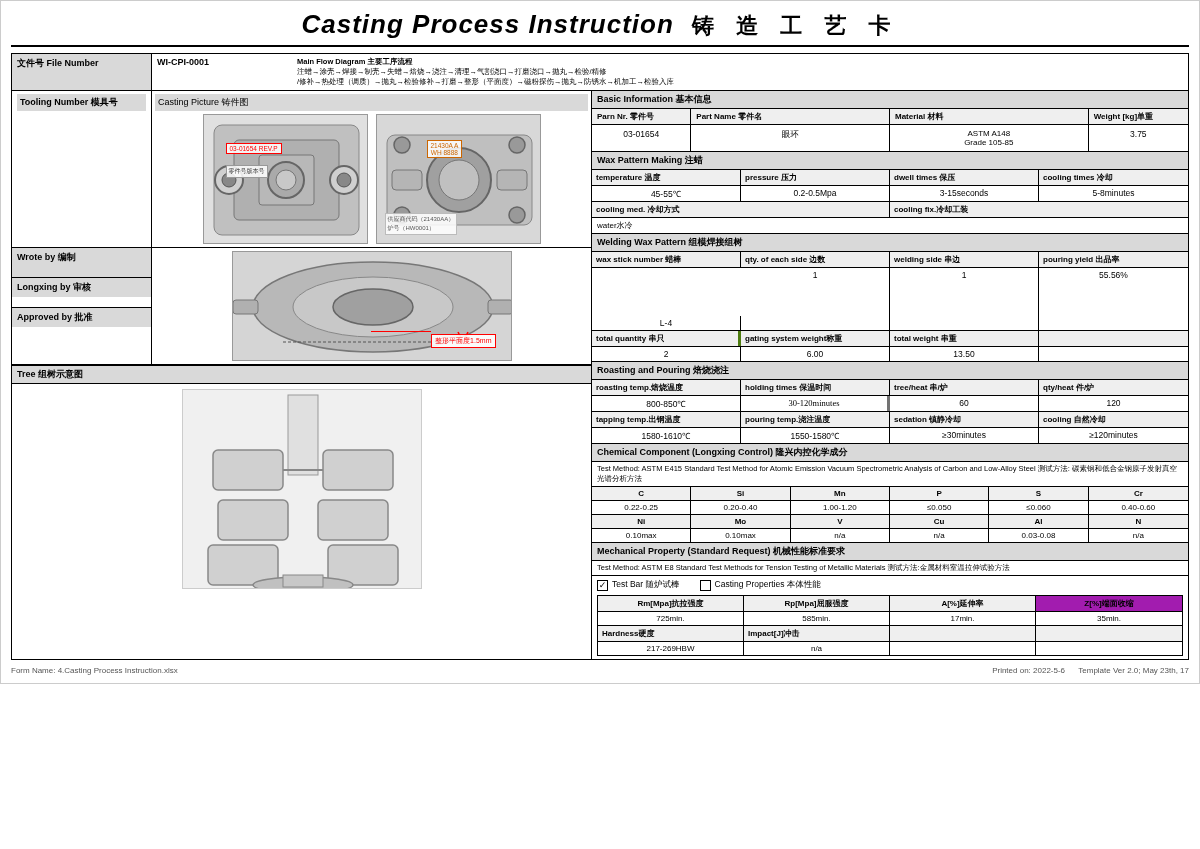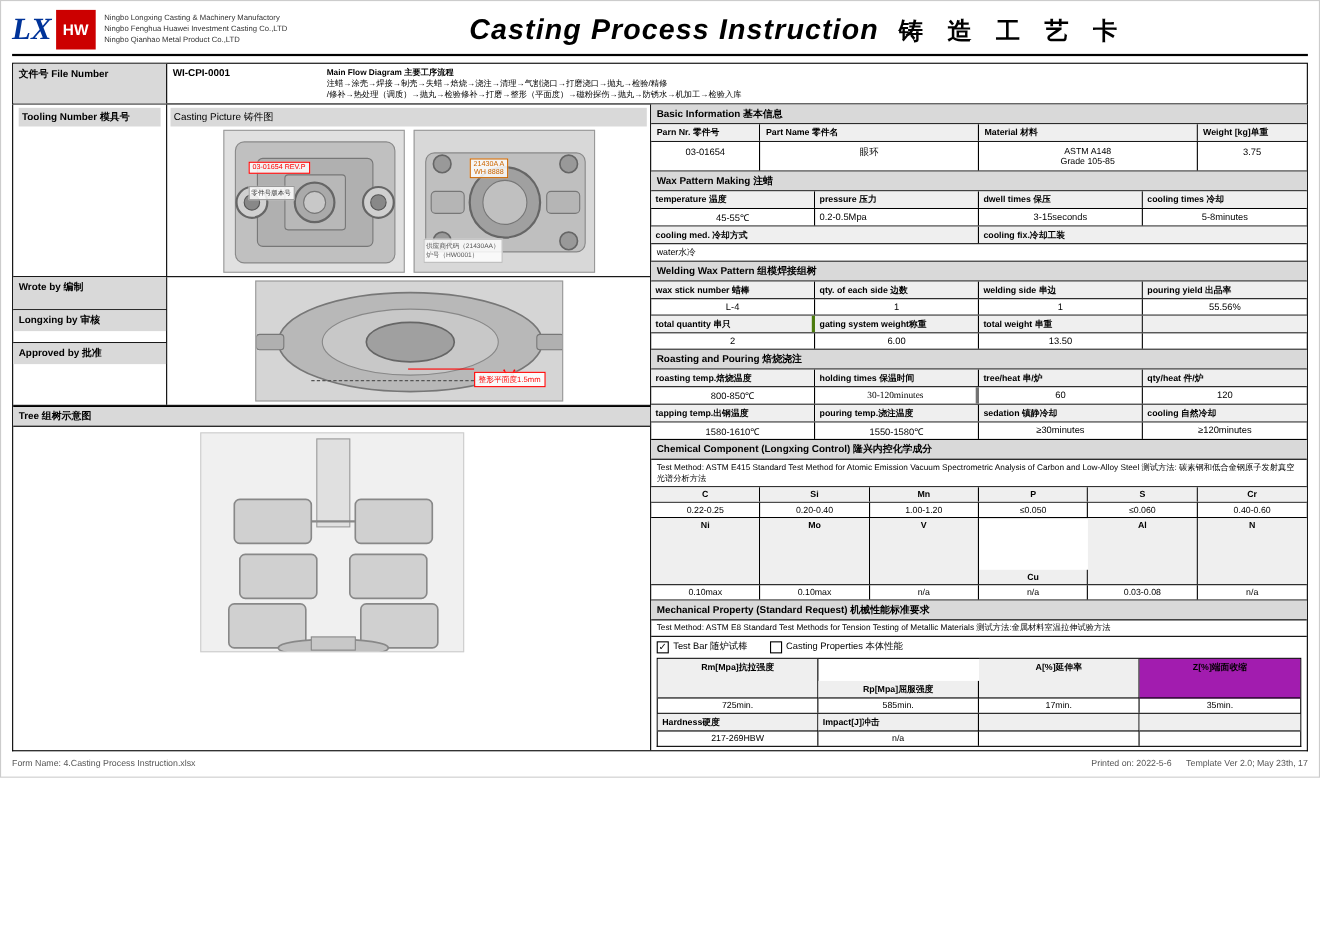--- a/index.html
+++ b/index.html
@@ -211,29 +211,20 @@
       color: #555;
       gap: 48px;
     }
   </style>
 </head>
 <body>
 
 <div class="page">
 
   <div class="header">
-    <div class="logo-area">
-      <span class="logo-lx">LX</span>
-      <div class="logo-hw">HW</div>
-      <div class="company-info">
-        <div>Ningbo Longxing Casting &amp; Machinery Manufactory</div>
-        <div>Ningbo Fenghua Huawei Investment Casting Co.,LTD</div>
-        <div>Ningbo Qianhao Metal Product Co.,LTD</div>
-      </div>
-    </div>
     <div class="main-title">
       <span style="font-style:italic;">Casting Process Instruction</span>
       <span class="main-title-cn" style="font-size:22px; margin-left:10px;">铸 造 工 艺 卡</span>
     </div>
   </div>
 
   <div class="file-row">
     <div class="label-cell">文件号 File Number</div>
     <div class="value-cell">
       <div style="display:grid; grid-template-columns: 140px 1fr; gap: 0;">
@@ -398,21 +389,21 @@
 
         <div style="display:grid; grid-template-columns:1fr 1fr 1fr 1fr; border-bottom:1px solid #000;">
           <div style="padding:2px 4px; border-right:1px solid #000; background:#efefef; font-weight:bold; font-size:8px;">temperature 温度</div>
           <div style="padding:2px 4px; border-right:1px solid #000; background:#efefef; font-weight:bold; font-size:8px;">pressure 压力</div>
           <div style="padding:2px 4px; border-right:1px solid #000; background:#efefef; font-weight:bold; font-size:8px;">dwell times 保压</div>
           <div style="padding:2px 4px; background:#efefef; font-weight:bold; font-size:8px;">cooling times 冷却</div>
         </div>
 
         <div style="display:grid; grid-template-columns:1fr 1fr 1fr 1fr; border-bottom:1px solid #000;">
           <div style="padding:2px 4px; border-right:1px solid #000; text-align:center;">45-55℃</div>
-          <div style="padding:2px 4px; border-right:1px solid #000; ">0.2-0.5Mpa</div>
+          <div style="padding:2px 4px; border-right:1px solid #000; text-align:center;">0.2-0.5Mpa</div>
           <div style="padding:2px 4px; border-right:1px solid #000; text-align:center;">3-15seconds</div>
           <div style="padding:2px 4px; text-align:center;">5-8minutes</div>
         </div>
 
         <div style="display:grid; grid-template-columns:1fr 1fr; border-bottom:1px solid #000;">
           <div style="padding:2px 4px; border-right:1px solid #000; background:#efefef; font-weight:bold; font-size:8px;">cooling med. 冷却方式</div>
           <div style="padding:2px 4px; background:#efefef; font-weight:bold; font-size:8px;">cooling fix.冷却工装</div>
         </div>
 
         <div style="display:grid; grid-template-columns:1fr;">
@@ -422,21 +413,21 @@
 
       <div class="welding-section">
         <div class="section-header">Welding Wax Pattern 组模焊接组树</div>
         <div style="display:grid; grid-template-columns:1fr 1fr 1fr 1fr; border-bottom:1px solid #000;">
           <div style="padding:2px 4px; border-right:1px solid #000; background:#efefef; font-weight:bold; font-size:8px;">wax stick number 蜡棒</div>
           <div style="padding:2px 4px; border-right:1px solid #000; background:#efefef; font-weight:bold; font-size:8px;">qty. of each side 边数</div>
           <div style="padding:2px 4px; border-right:1px solid #000; background:#efefef; font-weight:bold; font-size:8px;">welding side 串边</div>
           <div style="padding:2px 4px; background:#efefef; font-weight:bold; font-size:8px;">pouring yield 出品率</div>
         </div>
         <div style="display:grid; grid-template-columns:1fr 1fr 1fr 1fr; border-bottom:1px solid #000;">
-          <div style="padding:2px 4px; border-right:1px solid #000; text-align:center;">L-4</div>
+          <div style="padding:2px 4px; border-right:1px solid #000; text-align:center;margin-top:48px;">L-4</div>
           <div style="padding:2px 4px; border-right:1px solid #000; text-align:center;">1</div>
           <div style="padding:2px 4px; border-right:1px solid #000; text-align:center;">1</div>
           <div style="padding:2px 4px; text-align:center;">55.56%</div>
         </div>
 
         <div style="display:grid; grid-template-columns:1fr 1fr 1fr 1fr; border-bottom:1px solid #000;">
           <div style="padding:2px 4px; border-right:3px solid #4d7c0f; background:#efefef; font-weight:bold; font-size:8px;">total quantity 串只</div>
           <div style="padding:2px 4px; border-right:1px solid #000; background:#efefef; font-weight:bold; font-size:8px;">gating system weight称重</div>
           <div style="padding:2px 4px; border-right:1px solid #000; background:#efefef; font-weight:bold; font-size:8px;">total weight 串重</div>
           <div style="padding:2px 4px; background:#efefef; font-size:8px;"></div>
@@ -496,21 +487,21 @@
           <div style="padding:2px 4px; border-right:1px solid #000; text-align:center; font-size:8px;">1.00-1.20</div>
           <div style="padding:2px 4px; border-right:1px solid #000; text-align:center; font-size:8px;">≤0.050</div>
           <div style="padding:2px 4px; border-right:1px solid #000; text-align:center; font-size:8px;">≤0.060</div>
           <div style="padding:2px 4px; text-align:center; font-size:8px;">0.40-0.60</div>
         </div>
 
         <div style="display:grid; grid-template-columns:repeat(6,1fr); border-bottom:1px solid #000;">
           <div style="padding:2px 4px; border-right:1px solid #000; background:#efefef; font-weight:bold; font-size:8px; text-align:center;">Ni</div>
           <div style="padding:2px 4px; border-right:1px solid #000; background:#efefef; font-weight:bold; font-size:8px; text-align:center;">Mo</div>
           <div style="padding:2px 4px; border-right:1px solid #000; background:#efefef; font-weight:bold; font-size:8px; text-align:center;">V</div>
-          <div style="padding:2px 4px; border-right:1px solid #000; background:#efefef; font-weight:bold; font-size:8px; text-align:center;margin-top:47px;">Cu</div>
+          <div style="padding:2px 4px; border-right:1px solid #000; background:#efefef; font-weight:bold; font-size:8px; text-align:center;">Cu</div>
           <div style="padding:2px 4px; border-right:1px solid #000; background:#efefef; font-weight:bold; font-size:8px; text-align:center;">Al</div>
           <div style="padding:2px 4px; background:#efefef; font-weight:bold; font-size:8px; text-align:center;">N</div>
         </div>
 
         <div style="display:grid; grid-template-columns:repeat(6,1fr);">
           <div style="padding:2px 4px; border-right:1px solid #000; text-align:center; font-size:8px;">0.10max</div>
           <div style="padding:2px 4px; border-right:1px solid #000; text-align:center; font-size:8px;">0.10max</div>
           <div style="padding:2px 4px; border-right:1px solid #000; text-align:center; font-size:8px;">n/a</div>
           <div style="padding:2px 4px; border-right:1px solid #000; text-align:center; font-size:8px;">n/a</div>
           <div style="padding:2px 4px; border-right:1px solid #000; text-align:center; font-size:8px;">0.03-0.08</div>
@@ -527,21 +518,21 @@
               <div class="checkbox">✓</div>
               <span>Test Bar 随炉试棒</span>
             </div>
             <div class="checkbox-item">
               <div class="checkbox"></div>
               <span>Casting Properties 本体性能</span>
             </div>
           </div>
           <div style="display:grid; grid-template-columns:repeat(4,1fr); border:1px solid #000;">
             <div style="padding:2px 4px; border-right:1px solid #000; background:#efefef; font-weight:bold; font-size:8px; text-align:center; border-bottom:1px solid #000;">Rm[Mpa]抗拉强度</div>
-            <div style="padding:2px 4px; border-right:1px solid #000; background:#efefef; font-weight:bold; font-size:8px; text-align:center; border-bottom:1px solid #000;margin-top:20px;">Rp[Mpa]屈服强度</div>
+            <div style="padding:2px 4px; border-right:1px solid #000; background:#efefef; font-weight:bold; font-size:8px; text-align:center; border-bottom:1px solid #000;">Rp[Mpa]屈服强度</div>
             <div style="padding:2px 4px; border-right:1px solid #000; background:#efefef; font-weight:bold; font-size:8px; text-align:center; border-bottom:1px solid #000;">A[%]延伸率</div>
             <div style="padding:2px 4px; background:#a21caf; font-weight:bold; font-size:8px; text-align:center; border-bottom:1px solid #000;">Z[%]端面收缩</div>
             <div style="padding:2px 4px; border-right:1px solid #000; text-align:center; font-size:8px;">725min.</div>
             <div style="padding:2px 4px; border-right:1px solid #000; text-align:center; font-size:8px;">585min.</div>
             <div style="padding:2px 4px; border-right:1px solid #000; text-align:center; font-size:8px;">17min.</div>
             <div style="padding:2px 4px; text-align:center; font-size:8px;">35min.</div>
           </div>
 
           <div style="display:grid; grid-template-columns:repeat(4,1fr); border:1px solid #000; border-top:none;">
             <div style="padding:2px 4px; border-right:1px solid #000; background:#efefef; font-weight:bold; font-size:8px; border-bottom:1px solid #000;">Hardness硬度</div>

